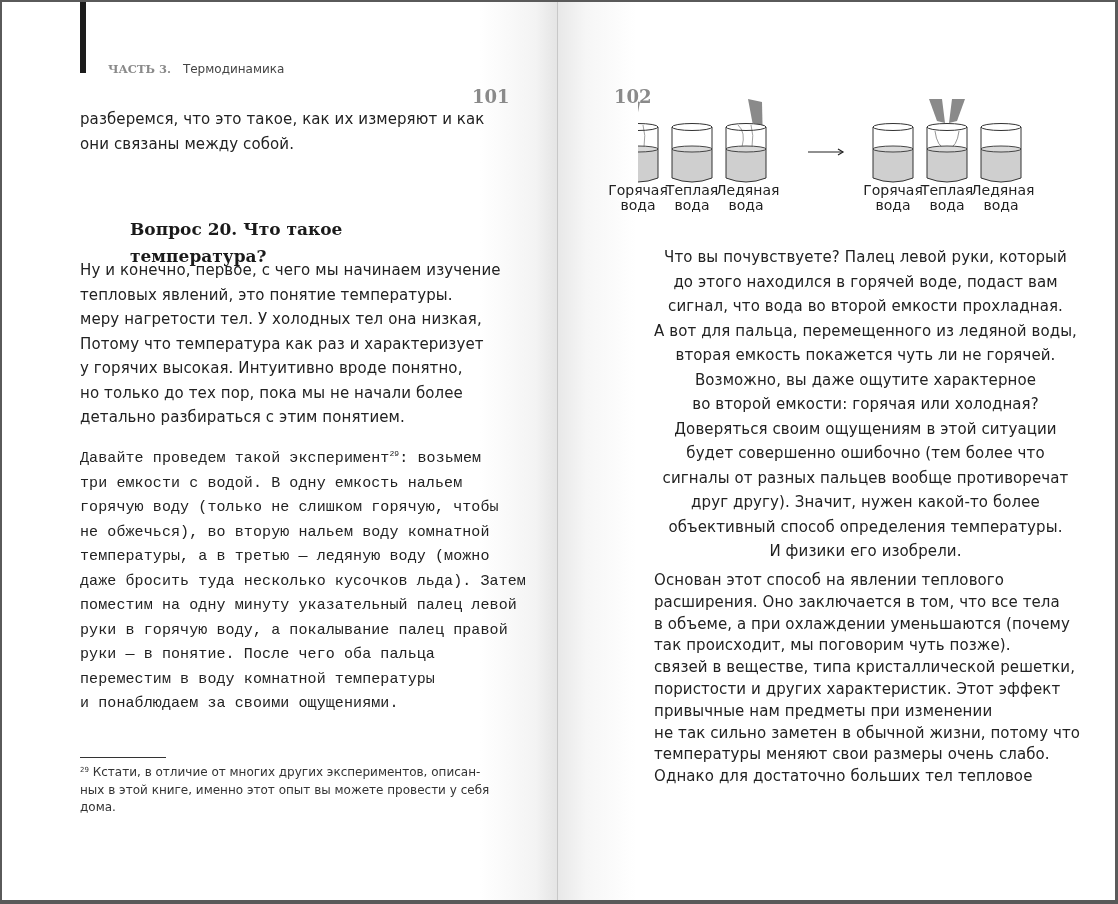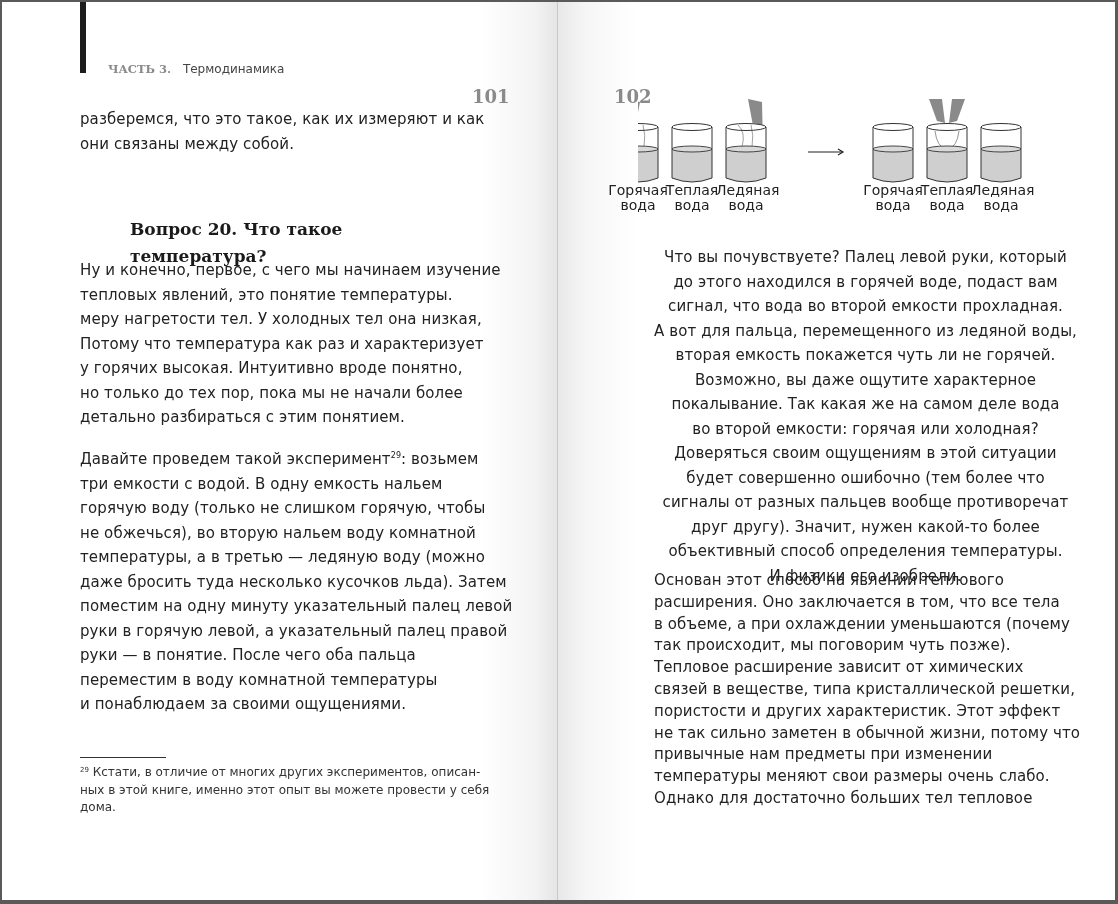--- a/index.html
+++ b/index.html
@@ -65,29 +65,29 @@
     <div class="body-text" style="left:78px; top:241px;">
       <span class="line">Ну и конечно, первое, с чего мы начинаем изучение</span>
       <span class="line">тепловых явлений, это понятие температуры.</span>
       <span class="line">меру нагретости тел. У холодных тел она низкая,</span>
       <span class="line">Потому что температура как раз и характеризует</span>
       <span class="line">у горячих высокая. Интуитивно вроде понятно,</span>
       <span class="line">но только до тех пор, пока мы не начали более</span>
       <span class="line">детально разбираться с этим понятием.</span>
     </div>
 
-    <div class="body-text" style="left:78px; top:430px;">
+    <div class="body-text" style="left:78px; top:430px;font-family:Liberation Mono, monospace;">
       <span class="line"><span>Давайте проведем такой эксперимент</span><sup class="fn">29</sup><span>: возьмем</span></span>
       <span class="line">три емкости с водой. В одну емкость нальем</span>
       <span class="line">горячую воду (только не слишком горячую, чтобы</span>
       <span class="line">не обжечься), во вторую нальем воду комнатной</span>
       <span class="line">температуры, а в третью — ледяную воду (можно</span>
       <span class="line">даже бросить туда несколько кусочков льда). Затем</span>
       <span class="line">поместим на одну минуту указательный палец левой</span>
-      <span class="line">руки в горячую левой, а указательный палец правой</span>
+      <span class="line">руки в горячую воду, а покалывание палец правой</span>
       <span class="line">руки — в понятие. После чего оба пальца</span>
       <span class="line">переместим в воду комнатной температуры</span>
       <span class="line">и понаблюдаем за своими ощущениями.</span>
     </div>
 
     <div class="footnote-rule"></div>
     <div class="footnote">
       <span class="line"><sup>29</sup> <span>Кстати, в отличие от многих других экспериментов, описан-</span></span>
       <span class="line">ных в этой книге, именно этот опыт вы можете провести у себя</span>
       <span class="line">дома.</span>
@@ -177,37 +177,35 @@
         </div>
     </div>
 
     <div class="body-text" style="left:96px; top:228px;text-align:center;">
       <span class="line">Что вы почувствуете? Палец левой руки, который</span>
       <span class="line">до этого находился в горячей воде, подаст вам</span>
       <span class="line">сигнал, что вода во второй емкости прохладная.</span>
       <span class="line">А вот для пальца, перемещенного из ледяной воды,</span>
       <span class="line">вторая емкость покажется чуть ли не горячей.</span>
       <span class="line">Возможно, вы даже ощутите характерное</span>
-      <span class="line">покалывание. Так какая же на самом деле вода</span>
       <span class="line">во второй емкости: горячая или холодная?</span>
       <span class="line">Доверяться своим ощущениям в этой ситуации</span>
       <span class="line">будет совершенно ошибочно (тем более что</span>
       <span class="line">сигналы от разных пальцев вообще противоречат</span>
       <span class="line">друг другу). Значит, нужен какой-то более</span>
       <span class="line">объективный способ определения температуры.</span>
       <span class="line">И физики его изобрели.</span>
     </div>
 
     <div class="body-text" style="left:96px; top:553px; line-height:21.8px;">
       <span class="line">Основан этот способ на явлении теплового</span>
       <span class="line">расширения. Оно заключается в том, что все тела</span>
       <span class="line">в объеме, а при охлаждении уменьшаются (почему</span>
       <span class="line">так происходит, мы поговорим чуть позже).</span>
-      <span class="line">Тепловое расширение зависит от химических</span>
       <span class="line">связей в веществе, типа кристаллической решетки,</span>
       <span class="line">пористости и других характеристик. Этот эффект</span>
+      <span class="line">привычные нам предметы при изменении</span>
       <span class="line">не так сильно заметен в обычной жизни, потому что</span>
-      <span class="line">привычные нам предметы при изменении</span>
       <span class="line">температуры меняют свои размеры очень слабо.</span>
       <span class="line">Однако для достаточно больших тел тепловое</span>
     </div>
   </div>
 </div>
 
 </body></html>

